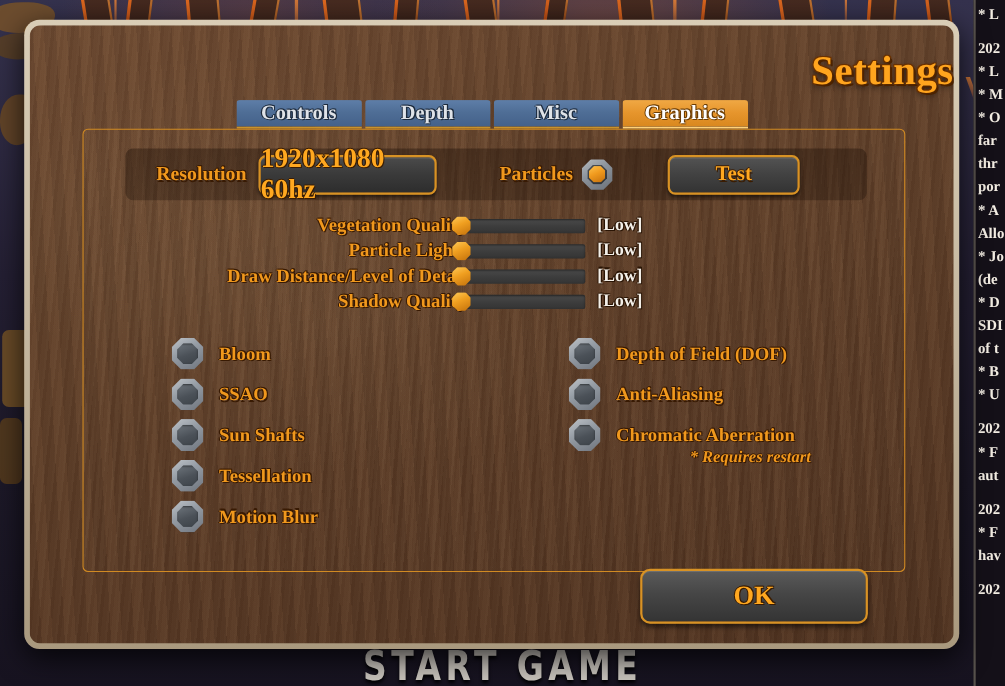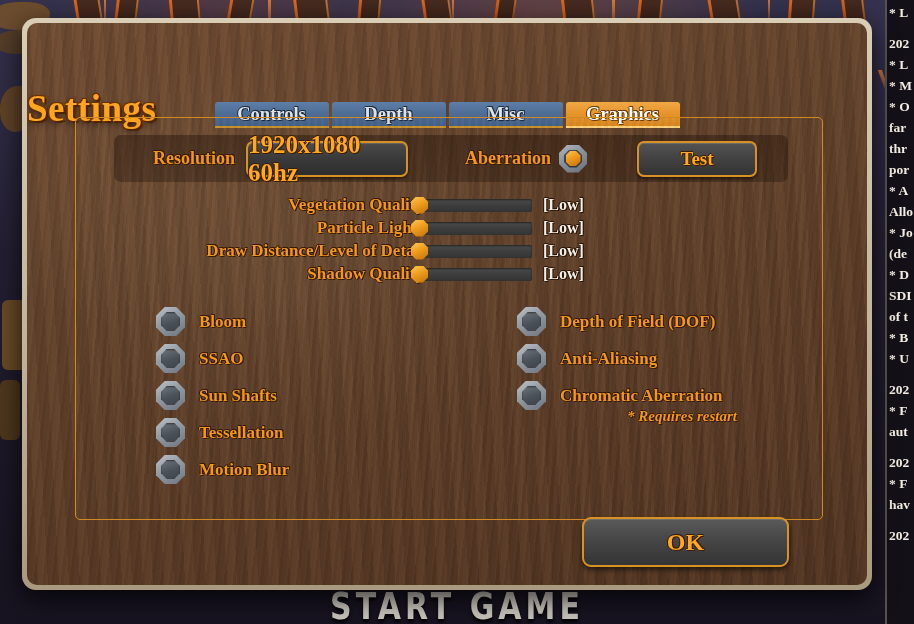--- a/index.html
+++ b/index.html
@@ -116,34 +116,33 @@
       repeating-linear-gradient(87deg, rgba(0,0,0,.05) 0 11px, rgba(255,210,160,.028) 11px 21px),
       linear-gradient(165deg, #6d4a31 0%, #63422b 30%, #5a3b26 62%, #4e3220 100%);
     overflow: hidden;
   }
 
   
   #title {
     position: absolute;
     top: 20px;
     left: 0; right: 0;
-    text-align: left;
+    text-align: right;
     font-size: 37px;
     font-weight: bold;
     color: #ffa51e;
     text-shadow: 0 0 2px #6b3200, 2px 2px 0 #4a2200, -1px -1px 0 #6b3200,
                  1px -1px 0 #6b3200, -1px 1px 0 #6b3200, 0 3px 6px rgba(0,0,0,.6);
     letter-spacing: .5px;
-    margin-top: 44px;
   }
 
   
   #tabs {
     position: absolute;
-    top: 79px;
+    top: 68px;
     left: 0; right: 0;
     display: flex;
     justify-content: center;
     gap: 3px;
   }
   .tab {
     min-width: 114px;
     height: 26px;
     display: flex;
     align-items: center;
@@ -190,21 +189,21 @@
     border-radius: 7px;
     background: linear-gradient(180deg, rgba(28,14,6,.40), rgba(20,10,4,.30));
     display: flex;
     align-items: center;
   }
   .lbl-orange {
     color: #f0981d;
     font-weight: bold;
     text-shadow: 1px 1px 0 #381a03, -1px 0 0 #381a03, 0 -1px 0 #381a03, 1px -1px 0 #381a03;
   }
-  #res-label { font-size: 18px; margin-left: 39px; }
+  #res-label { font-size: 18px; margin-left: 28px; }
 
   .field {
     margin-left: 11px;
     width: 162px;
     height: 36px;
     border-radius: 7px;
     border: 2px solid #d89224;
     background: linear-gradient(180deg, #4b4b4b 0%, #3b3b3b 45%, #2d2d2d 100%);
     box-shadow: inset 0 1px 0 rgba(255,255,255,.14), 0 2px 3px rgba(0,0,0,.5);
     display: flex;
@@ -515,21 +514,21 @@
         <div class="tab">Depth</div>
         <div class="tab">Misc</div>
         <div class="tab active">Graphics</div>
       </div>
 
     <div id="panel">
 
       <div id="res-strip">
         <span id="res-label" class="lbl-orange">Resolution</span>
         <div class="field">1920x1080  60hz</div>
-        <span id="fullscreen-label" class="lbl-orange">Aberration</span>
+        <span id="fullscreen-label" class="lbl-orange">Particles</span>
         <div class="octo-toggle">
           <div class="ring"></div>
           <div class="well"></div>
           <div class="dot"></div>
         </div>
         <div id="test-btn">Test</div>
       </div>
 
       <div id="sliders">
           <div class="slider-row">

